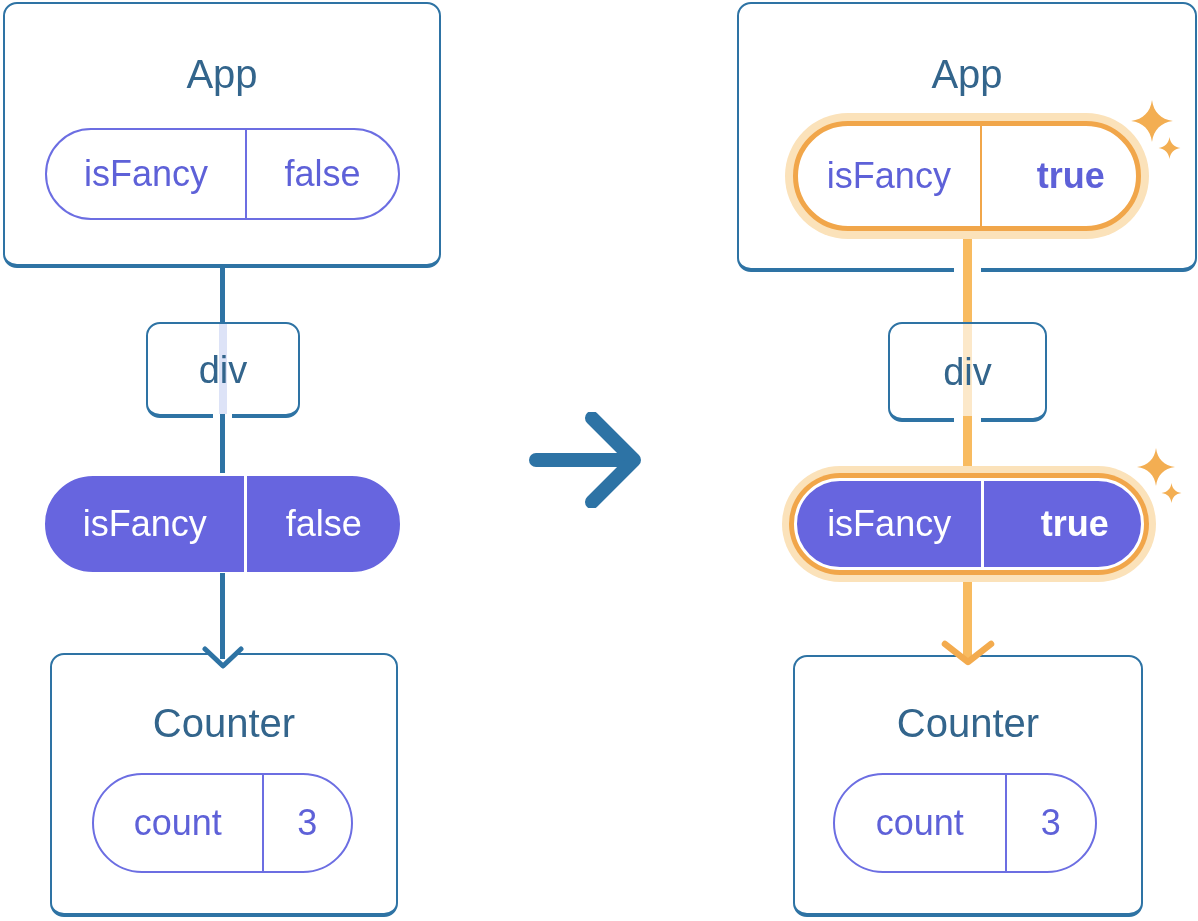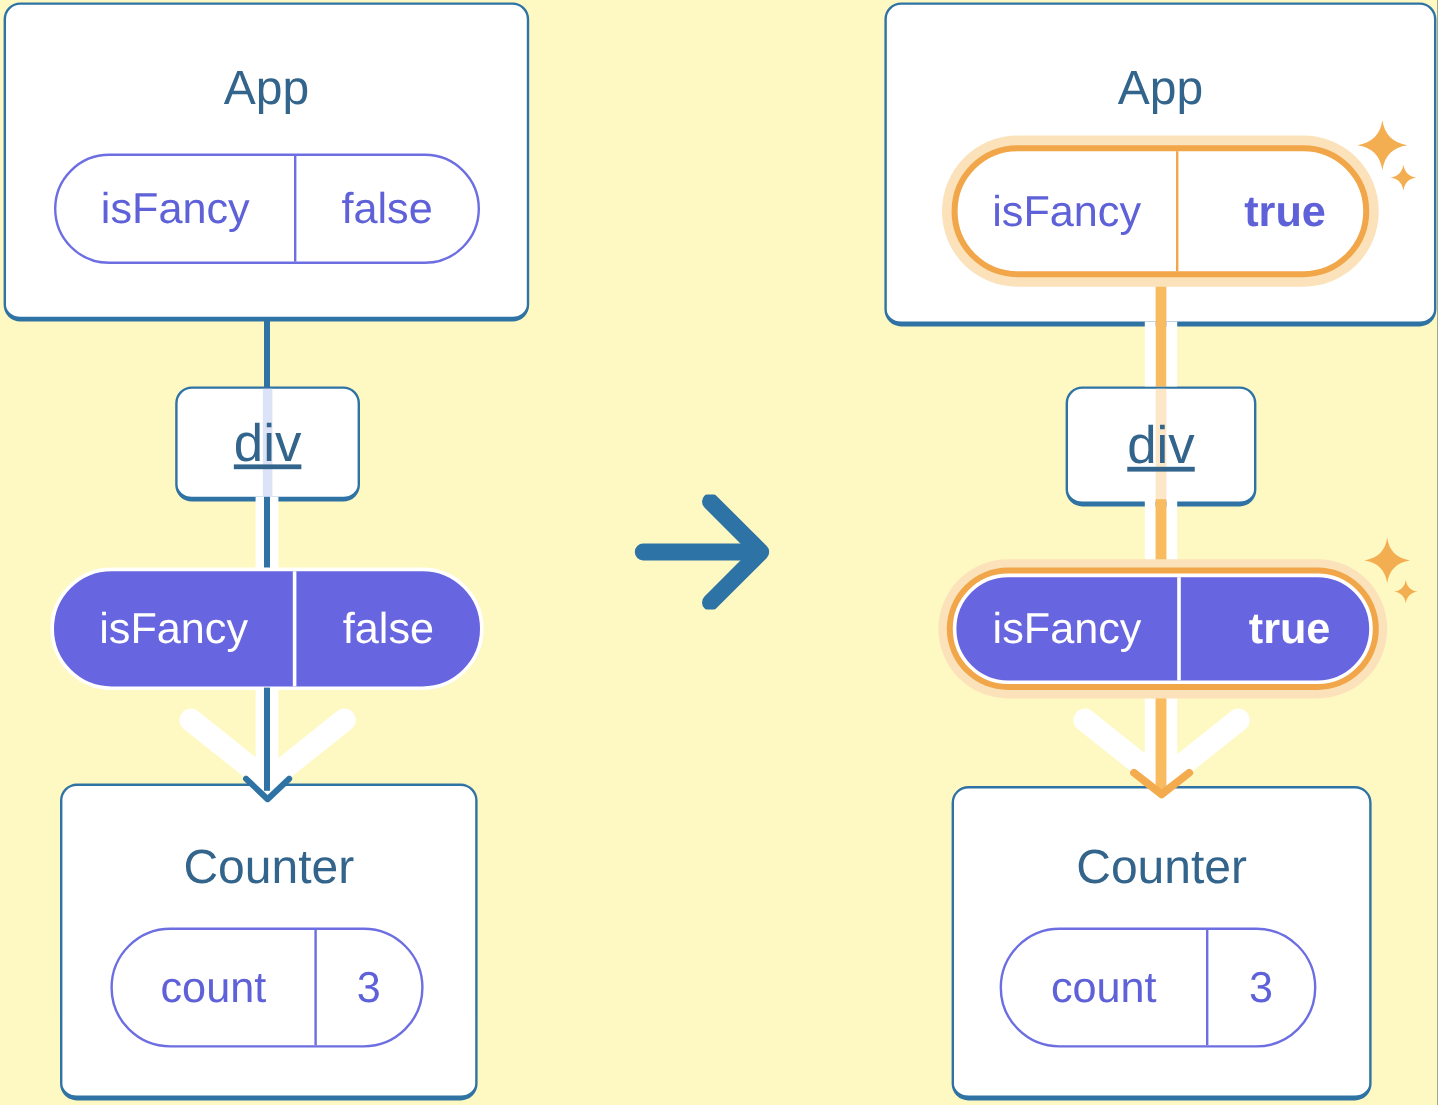--- a/index.html
+++ b/index.html
@@ -1,30 +1,30 @@
 <!DOCTYPE html>
 <html><head>
 <meta charset="utf-8">
 <style>
   html,body{margin:0;padding:0;background:#4d6672;}
   .stage{
-    position:relative;width:1198px;height:921px;background:#fef9c3;
+    position:relative;width:1198px;height:921px;background:#ffffff;
     overflow:hidden;font-family:"Liberation Sans", sans-serif;
   }
   .card{
     position:absolute;background:#fff;border:2px solid #2e73a4;border-bottom-width:4px;
     border-radius:14px;box-sizing:border-box;z-index:2;
   }
   .title{
     position:absolute;text-align:center;font-size:40px;line-height:44px;font-weight:500;
     color:#33658c;z-index:4;
   }
   .div-label{
     position:absolute;display:flex;align-items:center;justify-content:center;
-    font-size:44px;font-weight:500;color:#33658c;z-index:4;text-decoration:underline;
+    font-size:38px;font-weight:500;color:#33658c;z-index:4;
   }
   .pill{
     position:absolute;display:flex;align-items:stretch;box-sizing:border-box;z-index:4;
     font-size:36px;
   }
   .pill .cell{display:flex;align-items:center;justify-content:center;box-sizing:border-box;}
   .outline-pill{background:#fff;border:2.5px solid #6c6ee2;border-radius:60px;color:#5e61d8;}
   .outline-pill .cell-name{border-right:2.5px solid #6c6ee2;}
   .solid-pill{background:#6765df;border:3px solid #ffffff;border-radius:60px;color:#ffffff;}
   .solid-pill .cell-name{border-right:3px solid #ffffff;}

